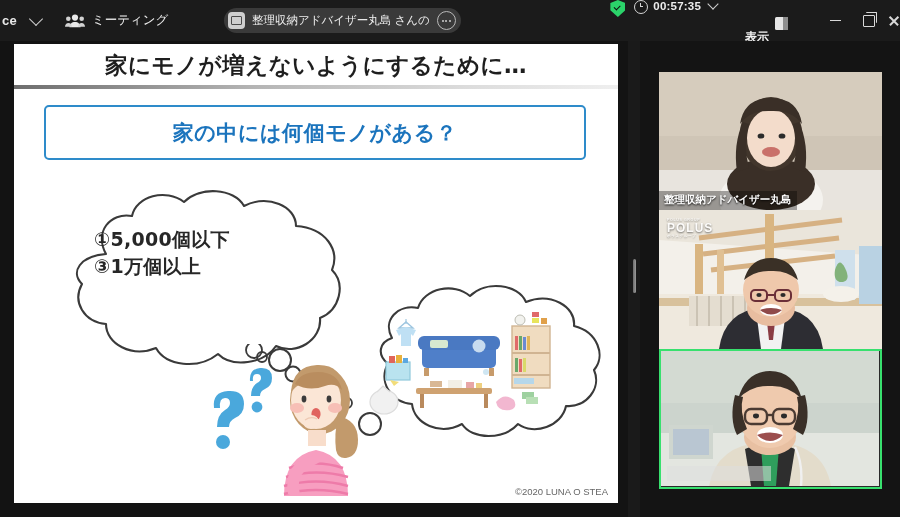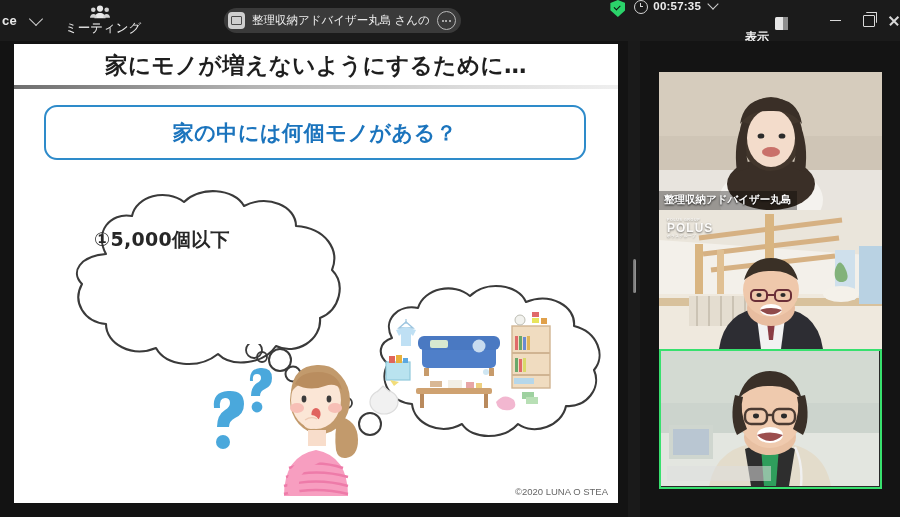--- a/index.html
+++ b/index.html
@@ -15,21 +15,21 @@
   .topbar{
     position:absolute;left:0;top:0;width:900px;height:41px;
     background:#1b1b1b;display:flex;align-items:center;
   }
   .tb-left{display:flex;align-items:center;height:100%;padding-left:0px;}
   .tb-org{color:#e8e8e8;font-size:13px;font-weight:bold;padding-left:2px;letter-spacing:.2px;}
   .chev{
     width:9px;height:9px;border-right:1.6px solid #cfcfcf;border-bottom:1.6px solid #cfcfcf;
     transform:rotate(45deg);margin:0 0 4px 14px;
   }
-  .tb-meeting{display:flex;align-items:center;margin-left:24px;flex-direction:column;}
+  .tb-meeting{display:flex;align-items:center;margin-left:24px;}
   .people-ico{width:20px;height:16px;position:relative;margin-right:7px;}
   .tb-meet-label{color:#ededed;font-size:12.5px;}
   .tb-center{position:absolute;left:224px;top:8px;}
   .share-pill{
     display:flex;align-items:center;height:25px;border-radius:13px;
     background:#3a3a3a;padding:0 5px 0 4px;
   }
   .share-ico{
     width:17px;height:17px;border-radius:4px;background:#cfcfcf;
     display:flex;align-items:center;justify-content:center;margin-right:7px;
@@ -86,21 +86,21 @@
     position:absolute;left:0;top:6px;width:604px;text-align:center;
     font-size:22.5px;font-weight:bold;color:#1e1e1e;letter-spacing:.5px;
     font-family:"DejaVu Sans","Liberation Sans",sans-serif;
   }
   .rule{
     position:absolute;left:0;top:41px;width:604px;height:4px;
     background:linear-gradient(to right,#6e6e6e 0%,#b5b5b5 40%,#dcdcdc 75%,#efefef 100%);
   }
   .qbox{
     position:absolute;left:30px;top:61px;width:538px;height:51px;
-    border:2.6px solid #2e8bca;border-radius:13px;
+    border:2.6px solid #2e8bca;border-radius:5px;
     display:flex;align-items:center;justify-content:center;
   }
   .qbox-txt{
     font-size:21px;font-weight:bold;color:#1b74bd;letter-spacing:.6px;
     font-family:"DejaVu Sans","Liberation Sans",sans-serif;
   }
 
   .cloudwrap{position:absolute;left:30px;top:140px;width:320px;height:200px;}
   .cloud-txt{
     position:absolute;left:50px;top:42px;width:250px;
@@ -222,20 +222,21 @@
         <svg width="320" height="200" viewBox="0 0 320 200">
           <path d="M62,70 C50,48 66,28 88,32 C92,12 122,4 140,18 C156,2 190,4 200,22
                    C224,10 252,22 252,42 C282,44 296,66 288,86 C302,100 296,126 276,134
                    C278,156 252,172 232,162 C220,180 188,184 174,170 C154,186 122,182 112,164
                    C88,174 62,160 62,140 C40,138 28,118 38,100 C26,88 36,72 62,70 Z" fill="#ffffff" stroke="#3a3a3a" stroke-width="2.1" stroke-linejoin="round"></path>
           <circle cx="236" cy="176" r="11" fill="#fff" stroke="#3a3a3a" stroke-width="2"></circle>
           <circle cx="249" cy="190" r="7.5" fill="#fff" stroke="#3a3a3a" stroke-width="2"></circle>
         </svg>
         <div class="cloud-txt">
           <div>①5,000個以下</div>
+          <div>③1万個以上</div>
         </div>
       </div>
 
       <div class="bubwrap">
         <svg width="265" height="175" viewBox="0 0 265 175">
           <path d="M48,62 C38,44 54,28 74,32 C80,12 110,6 126,20 C142,4 174,8 182,26
                    C206,16 232,30 230,50 C254,56 262,80 250,94 C258,112 242,132 222,130
                    C218,150 190,160 174,148 C160,164 128,164 118,148 C96,160 70,148 68,128
                    C46,126 34,104 44,88 C32,78 36,66 48,62 Z" fill="#ffffff" stroke="#3a3a3a" stroke-width="2.1" stroke-linejoin="round"></path>
           <circle cx="26" cy="148" r="11" fill="#fff" stroke="#3a3a3a" stroke-width="2"></circle>

